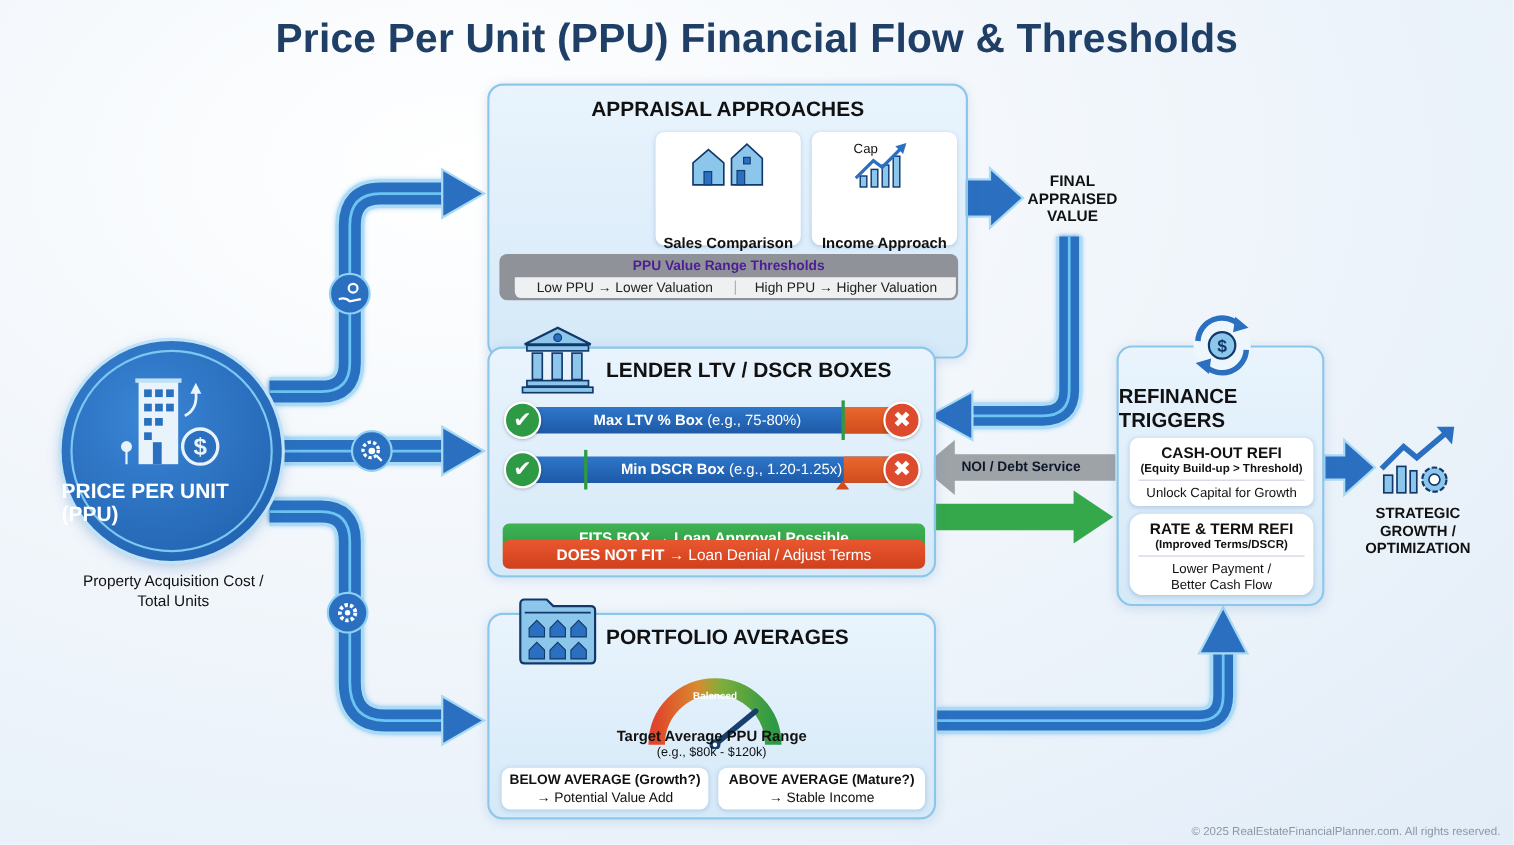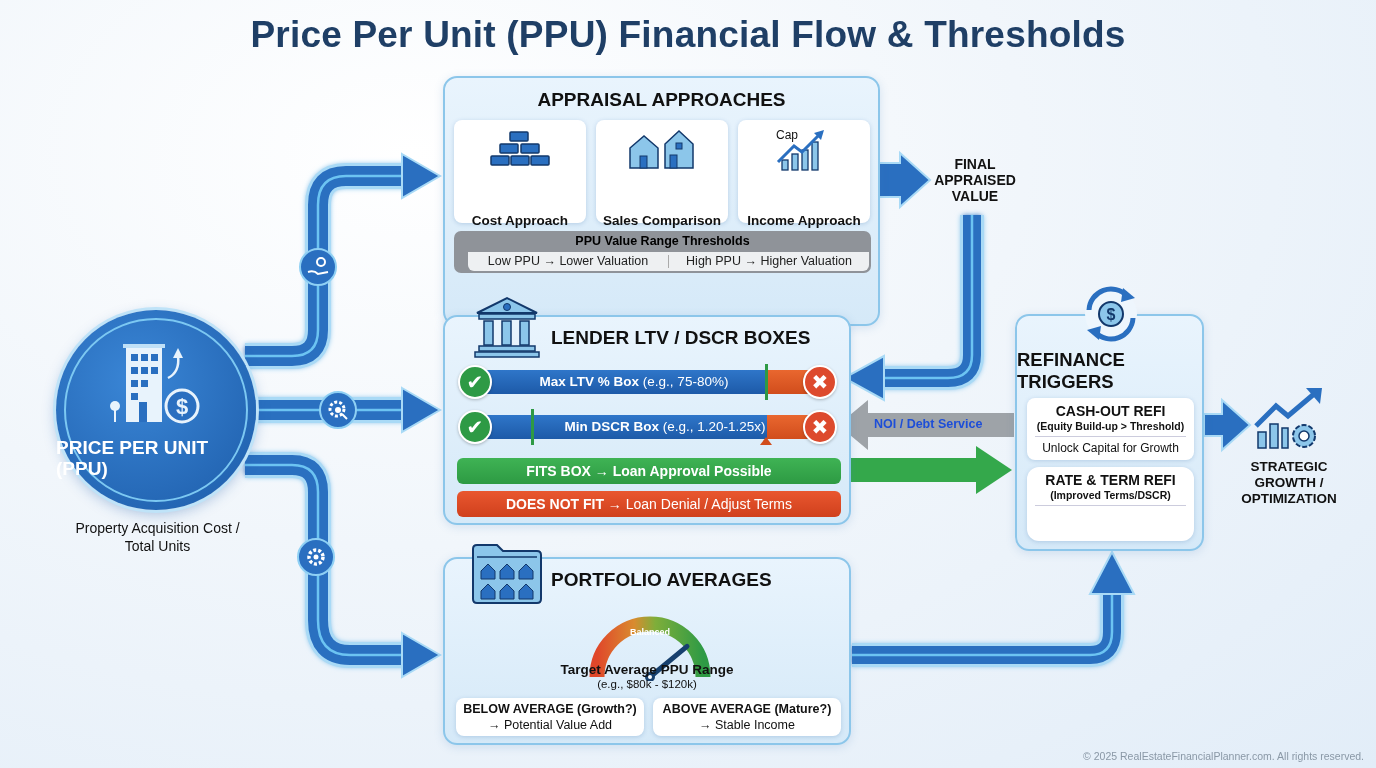--- a/index.html
+++ b/index.html
@@ -31,21 +31,21 @@
     position: absolute; background: #fff; border-radius: 8px;
     box-shadow: 0 1px 4px rgba(60,110,170,0.25); text-align: center;
   }
   .card .ct { position: absolute; left: 0; width: 100%; top: 93px; font-size: 13.5px; font-weight: 700; }
   .card .cd { position: absolute; left: 0; width: 100%; top: 111px; font-size: 11.5px; line-height: 14px; color: #222; }
   .card svg { position: absolute; left: 50%; transform: translateX(-50%); top: 8px; }
   .thresh {
     position: absolute; left: 9px; top: 153px; width: 417px; height: 42px;
     border-radius: 7px; background: #8f9399; overflow: hidden;
   }
-  .thresh .th { height: 20px; line-height: 20px; text-align: center; color: #000000; font-weight: 700; font-size: 12.5px; }
+  .thresh .th { height: 20px; line-height: 20px; text-align: center; color: #4c1d95; font-weight: 700; font-size: 12.5px; }
   .thresh .row { position: absolute; left: 14px; right: 2px; top: 21px; height: 19px; background: #eef0f2; border-radius: 0 0 6px 6px; display: flex; font-size: 12.5px; color: #222; }
   .thresh .row div { flex: 1; text-align: center; line-height: 19px; }
   .thresh .row .sep { flex: 0 0 1px; background: #aaa; margin: 3px 0; }
 
   
   #lender { left: 443px; top: 315px; width: 408px; height: 210px; }
   #lender .panel-title { left: 106px; top: 10px; font-size: 19px; }
   .bar {
     position: absolute; height: 24px; border-radius: 4px;
     background: linear-gradient(180deg, #2f76c9 0%, #1d5aa8 100%);
@@ -156,21 +156,21 @@
     <circle cx="338" cy="410" r="3" fill="#fff"></circle>
     <line x1="342" y1="414" x2="347" y2="419" stroke="#fff" stroke-width="2"></line>
   </g>
   <g>
     <circle cx="316" cy="557" r="18" fill="#2a6fc0" stroke="#8fd0f4" stroke-width="2"></circle>
     <circle cx="316" cy="557" r="7" fill="none" stroke="#fff" stroke-width="3.5" stroke-dasharray="3 2"></circle>
     <circle cx="316" cy="557" r="2.5" fill="#fff"></circle>
   </g>
 </svg>
 
-<div class="abs" style="left:874px;top:417px;font-size:12.5px;font-weight:700;color:#1d4ed8;">NOI / Debt Service</div>
+<div class="abs" style="left:874px;top:417px;font-size:12.5px;font-weight:700;color:#0f172a;">NOI / Debt Service</div>
 
 <div class="abs" style="left:56px;top:310px;width:200px;height:200px;border-radius:50%;background:radial-gradient(circle at 40% 35%,#3a86d6,#1c5ba8);box-shadow:0 0 0 3px #bfe3f8,0 4px 14px rgba(30,90,170,.35);">
   <div class="abs" style="left:8px;top:8px;width:184px;height:184px;border-radius:50%;border:2px solid #7cc8f2;"></div>
   <svg class="abs" style="left:50px;top:28px;" width="110" height="95">
     <rect x="20" y="8" width="36" height="76" fill="#e8f3fc"></rect>
     <rect x="17" y="6" width="42" height="4" fill="#bfe0f7"></rect>
     <g fill="#2a6fc0">
       <rect x="25" y="16" width="7" height="7"></rect>
         <rect x="35" y="16" width="7" height="7"></rect>
         <rect x="45" y="16" width="7" height="7"></rect>
@@ -195,37 +195,20 @@
   </div>
 </div>
 <div class="abs" style="left:40px;width:235px;top:519px;text-align:center;font-size:14px;line-height:18px;color:#111;">
   <div>Property Acquisition Cost /</div>
   <div>Total Units</div>
 </div>
 
 <div class="panel" id="appraisal">
   <div class="panel-title">APPRAISAL APPROACHES</div>
 
-  <div class="card" style="left:9px;top:42px;width:132px;height:103px;">
-    <svg width="60" height="44">
-      <g fill="#2a6fc0" stroke="#12386b" stroke-width="1.5">
-        <rect x="20" y="4" width="18" height="9" rx="1"></rect>
-        <rect x="10" y="16" width="18" height="9" rx="1"></rect>
-          <rect x="31" y="16" width="18" height="9" rx="1"></rect>
-        <rect x="1" y="28" width="18" height="9" rx="1"></rect>
-          <rect x="21" y="28" width="18" height="9" rx="1"></rect>
-          <rect x="41" y="28" width="18" height="9" rx="1"></rect>
-      </g>
-    </svg>
-    <div class="ct">Cost Approach</div>
-    <div class="cd">
-        <div>PPU input →</div>
-        <div>Replacement Cost Est.</div>
-      </div>
-  </div>
 
   <div class="card" style="left:151px;top:42px;width:132px;height:103px;">
     <svg width="70" height="44">
       <g fill="#8cc6ea" stroke="#12386b" stroke-width="1.5">
         <polygon points="3,20 17,8 31,20 31,40 3,40"></polygon>
         <polygon points="38,16 52,3 66,16 66,40 38,40"></polygon>
       </g>
       <rect x="13" y="28" width="7" height="12" fill="#2a6fc0" stroke="#12386b"></rect>
       <rect x="49" y="15" width="6" height="6" fill="#2a6fc0" stroke="#12386b"></rect>
       <rect x="43" y="27" width="7" height="13" fill="#2a6fc0" stroke="#12386b"></rect>
@@ -297,21 +280,21 @@
 
   <div class="bar" style="left:30px;top:98px;width:352px;">
     <div class="red" style="left:292px;width:60px;"></div>
     <div class="abs" style="left:56px;top:-6px;width:3px;height:36px;background:#2e9a45;"></div>
     <div class="abs" style="left:290px;top:22px;width:0;height:0;border-left:6px solid transparent;border-right:6px solid transparent;border-bottom:8px solid #d14d1c;margin-left:-5px;"></div>
     <span class="abs" style="left:60px;width:232px;"><b>Min DSCR Box</b><span> (e.g., 1.20-1.25x)</span></span>
   </div>
   <div class="circ ok" style="left:13px;top:93px;">✔</div>
   <div class="circ no" style="left:358px;top:93px;">✖</div>
 
-  <div class="pill green" style="top:141px;">FITS BOX → Loan Approval Possible</div>
+  <div class="pill green" style="top:159px;">FITS BOX → Loan Approval Possible</div>
   <div class="pill red" style="top:174px;"><b>DOES NOT FIT</b><span> → Loan Denial / Adjust Terms</span></div>
 </div>
 
 <div class="panel" id="portfolio">
   <svg class="abs" style="left:26px;top:-16px;" width="72" height="62">
     <path d="M2 6 Q2 2 6 2 H26 L32 8 H66 Q70 8 70 12 V56 Q70 60 66 60 H6 Q2 60 2 56 Z" fill="#8cc6ea" stroke="#12386b" stroke-width="2"></path>
     <line x1="6" y1="14" x2="66" y2="14" stroke="#12386b" stroke-width="1.5"></line>
     <g fill="#2a6fc0" stroke="#12386b" stroke-width="1">
       <polygon points="10,28 17,21 24,28 24,36 10,36"></polygon>
         <polygon points="29,28 36,21 43,28 43,36 29,36"></polygon>
@@ -368,20 +351,24 @@
     <div>TRIGGERS</div>
   </div>
   <div class="rcard" style="top:82px;height:62px;">
     <div class="rh">CASH-OUT REFI</div>
     <div class="rs">(Equity Build-up &gt; Threshold)</div>
     <div class="rb">Unlock Capital for Growth</div>
   </div>
   <div class="rcard" style="top:151px;height:74px;border-radius:12px;">
     <div class="rh">RATE &amp; TERM REFI</div>
     <div class="rs">(Improved Terms/DSCR)</div>
+    <div class="rb">
+        <div>Lower Payment /</div>
+        <div>Better Cash Flow</div>
+      </div>
   </div>
 </div>
 
 <svg class="abs" style="left:1252px;top:386px;" width="76" height="66">
   <g fill="#8cc6ea" stroke="#12386b" stroke-width="1.5">
     <rect x="6" y="46" width="8" height="16"></rect>
       <rect x="18" y="38" width="8" height="24"></rect>
       <rect x="30" y="42" width="6" height="20"></rect>
   </g>
   <path d="M4 40 L24 20 L36 30 L62 8" stroke="#2a6fc0" stroke-width="5" fill="none"></path>

